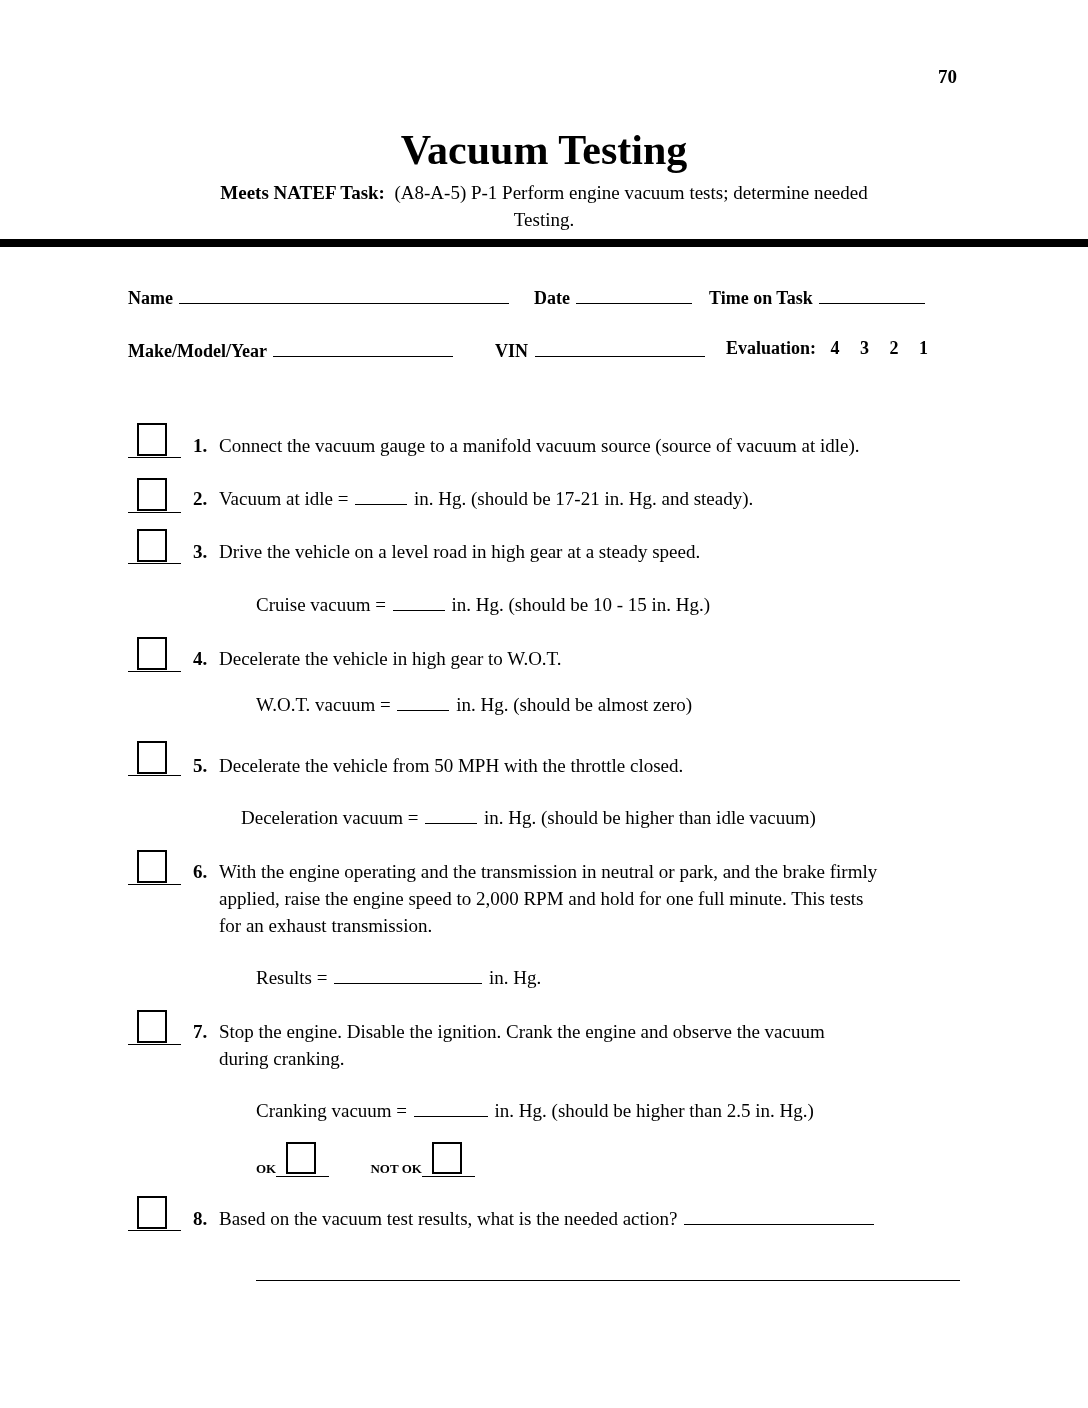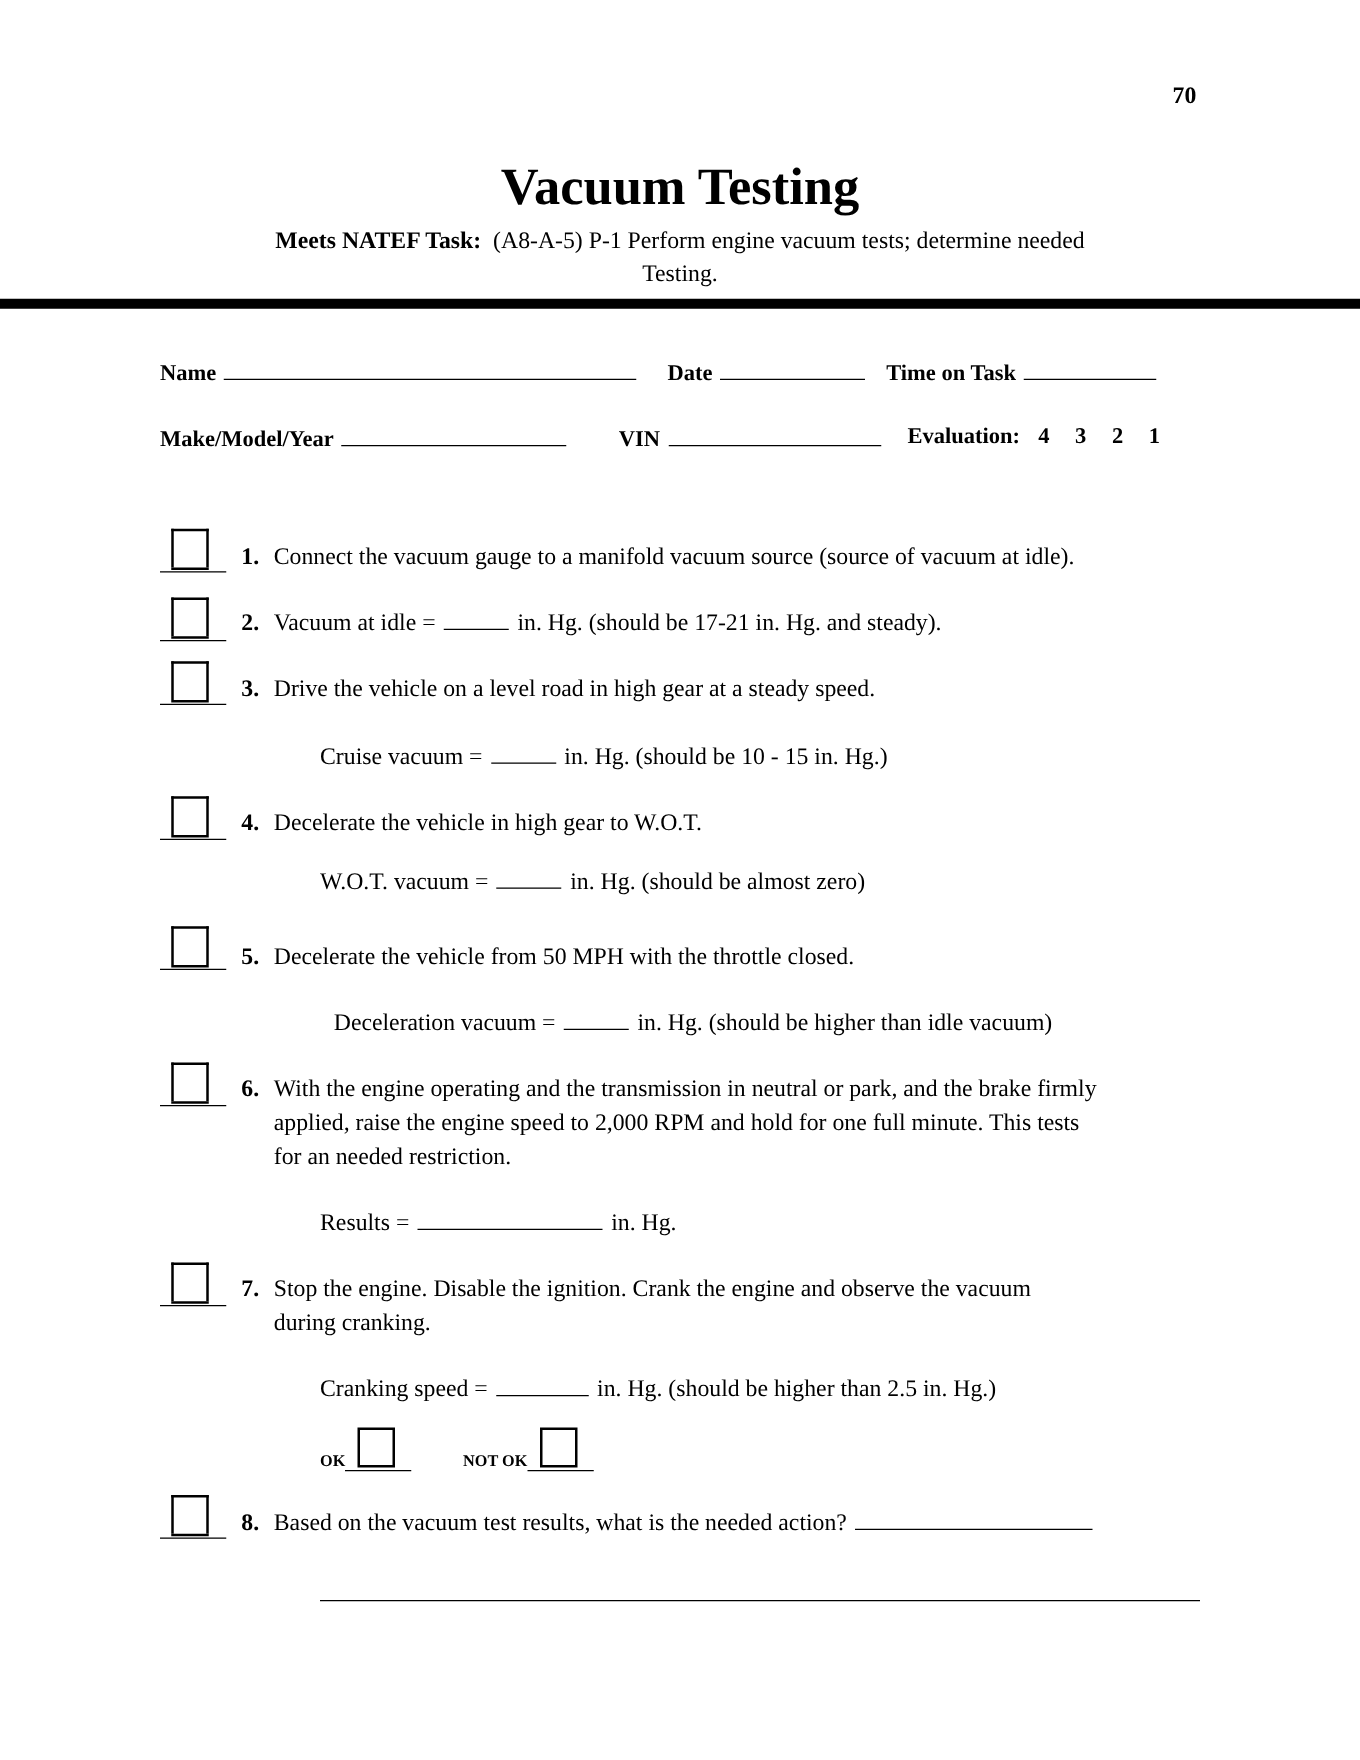--- a/index.html
+++ b/index.html
@@ -104,49 +104,49 @@
   <span class="blank" style="width:52px;"></span>
   <span>in. Hg.    (should be almost zero)</span>
 </div>
 
 <div class="check" style="left:128px; top:741px;">
     <div class="box"></div>
   </div>
 <div class="abs step" style="left:193px; top:752px;">
   <span class="num">5.</span><span>Decelerate the vehicle from 50 MPH with the throttle closed.</span>
 </div>
-<div class="abs sub" style="left:267px; top:805px;">
+<div class="abs sub" style="left:241px; top:805px;">
   <span>Deceleration vacuum =</span>
   <span class="blank" style="width:52px;"></span>
   <span>in. Hg.    (should be higher than idle vacuum)</span>
 </div>
 
 <div class="check" style="left:128px; top:850px;">
     <div class="box"></div>
   </div>
 <div class="abs step" style="left:193px; top:858px;">
   <div><span class="num">6.</span><span>With the engine operating and the transmission in neutral or park, and the brake firmly</span></div>
   <div style="padding-left:26px;">applied, raise the engine speed to 2,000 RPM and hold for one full minute.  This tests</div>
-  <div style="padding-left:26px;">for an needed restriction.</div>
+  <div style="padding-left:26px;">for an exhaust transmission.</div>
 </div>
 <div class="abs sub" style="left:256px; top:965px;">
   <span>Results =</span>
   <span class="blank" style="width:148px;"></span>
   <span>in. Hg.</span>
 </div>
 
 <div class="check" style="left:128px; top:1010px;">
     <div class="box"></div>
   </div>
 <div class="abs step" style="left:193px; top:1018px;">
   <div><span class="num">7.</span><span>Stop the engine.  Disable the ignition.  Crank the engine and observe the vacuum</span></div>
   <div style="padding-left:26px;">during cranking.</div>
 </div>
 <div class="abs sub" style="left:256px; top:1098px;">
-  <span>Cranking speed =</span>
+  <span>Cranking vacuum =</span>
   <span class="blank" style="width:74px;"></span>
   <span>in. Hg.    (should be higher than 2.5 in. Hg.)</span>
 </div>
 <div class="abs ok-group" style="left:256px; top:1142px;">
   <span>OK</span><span class="small-check"><span class="box"></span></span>
   <span style="margin-left:38px;">NOT OK</span><span class="small-check"><span class="box"></span></span>
 </div>
 
 <div class="check" style="left:128px; top:1196px;">
     <div class="box"></div>

